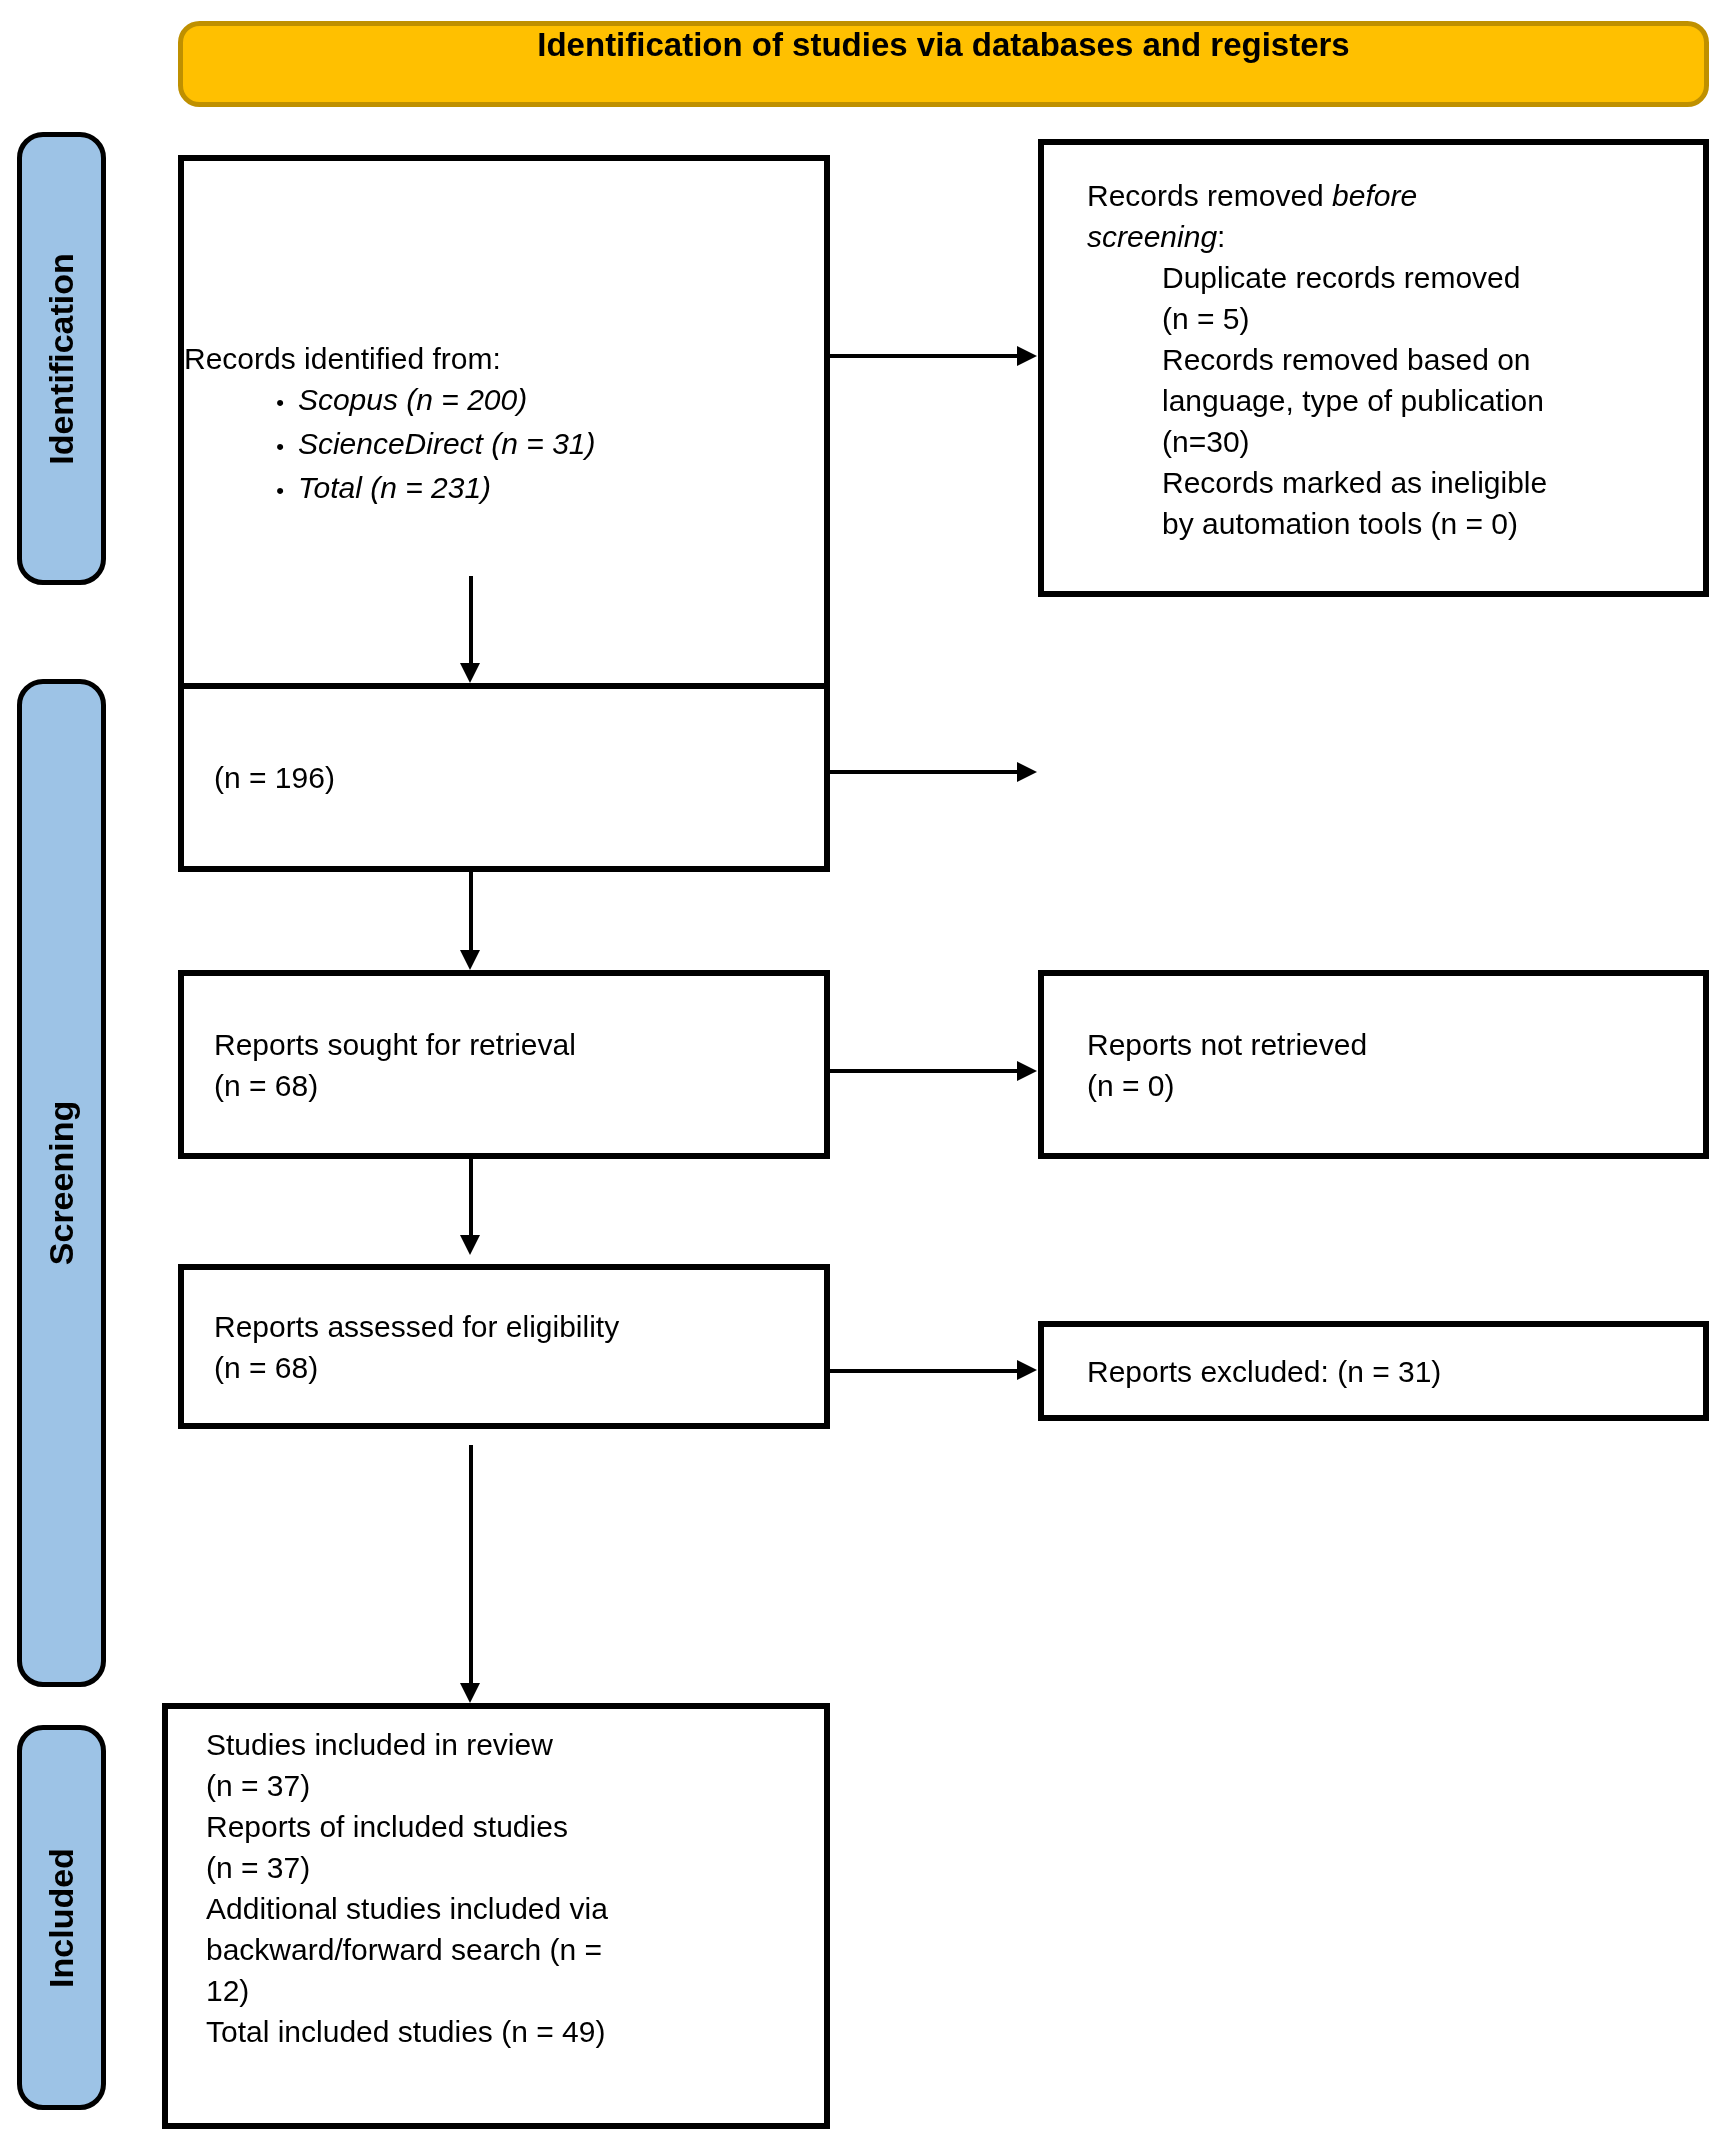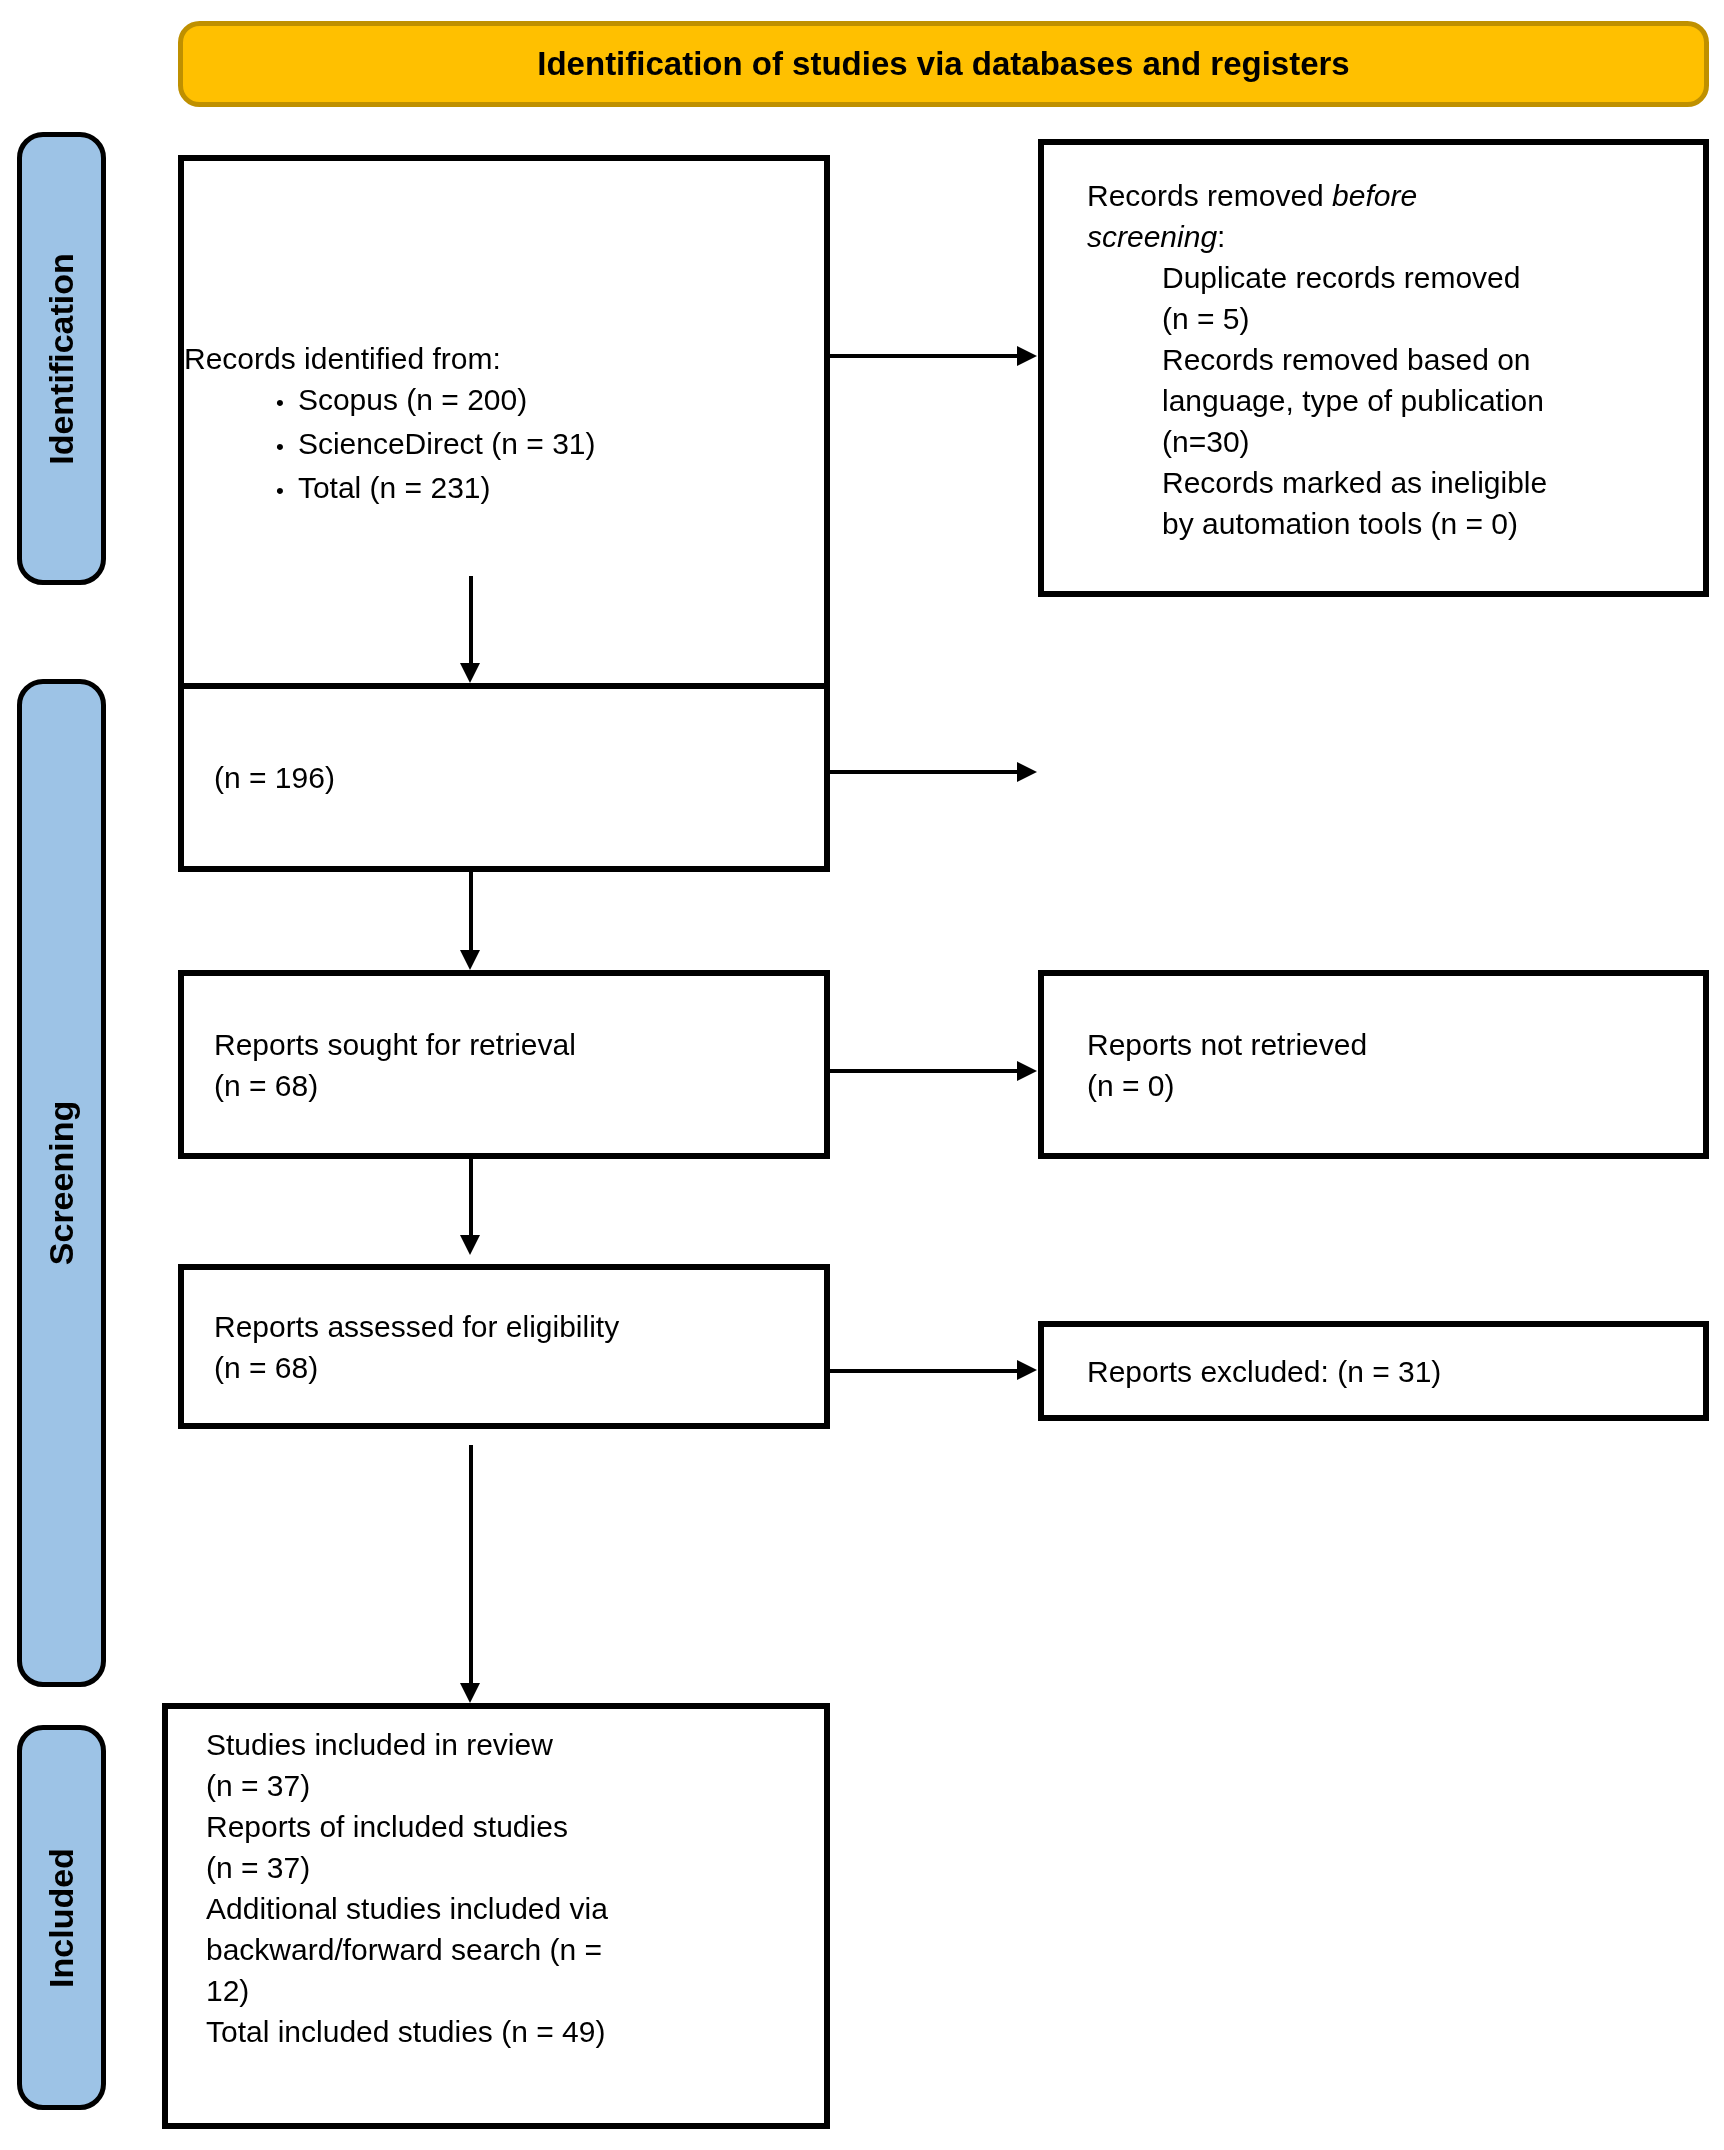--- a/index.html
+++ b/index.html
@@ -15,21 +15,21 @@
 
   
   .banner {
     position: absolute;
     left: 178px; top: 20.5px;
     width: 1531px; height: 86px;
     background: var(--banner-fill, #FFC000);
     border: 5.4px solid var(--banner-border, #BF9000);
     border-radius: 21.6px;
     box-sizing: border-box;
-    display: flex; align-items: center; justify-content: center;
+    display: flex; justify-content: center;
     font-size: 33px; font-weight: bold;
   }
 
   
   .stage {
     position: absolute;
     left: 16.7px; width: 89px;
     background: var(--stage-fill, #9DC3E6);
     border: 5.4px solid var(--box-border, #000000);
     border-radius: 26px;
@@ -58,21 +58,21 @@
   .b1 { left: 178px;  top: 155px;  width: 652px; height: 538px;  padding-right: 10.8px; }
   .b2 { left: 178px;  top: 683px; width: 652px; height: 189px; padding-left: 30px;  padding-right: 10.8px; }
   .b3 { left: 178px;  top: 970px; width: 652px; height: 189px; padding-left: 30px;  padding-right: 10.8px; }
   .b4 { left: 178px;  top: 1264px; width: 652px; height: 165px; padding-left: 30px;  padding-right: 10.8px; }
   .b5 { left: 162px;  top: 1703px; width: 668px; height: 426px; padding: 15px 16px 0 38px; justify-content: flex-start; }
   .r1 { left: 1038px; top: 139px;  width: 671px; height: 458px; padding: 30px 13px 0 43px; justify-content: flex-start; }
   .r2 { left: 1038px; top: 636px; width: 671px; height: 270px; padding-left: 38px;  padding-right: 13px; }
   .r3 { left: 1038px; top: 970px; width: 671px; height: 189px; padding-left: 43px;  padding-right: 13px; }
   .r4 { left: 1038px; top: 1321px; width: 671px; height: 100px; padding-left: 43px;  padding-right: 13px; }
 
-  .bullet-line { margin-left: 92px; }
+  .bullet-line { margin-left: 92px; font-style: italic; }
   .bullet-line .marker { font-size: 0.75em; margin-right: 14px; }
   .ind140 { margin-left: 75px; }
   .ind32  { padding-left: 17px; }
   .it { font-style: italic; }
 
   
   .hline { position: absolute; height: 4.3px; background: #000; }
   .vline { position: absolute; width: 4.3px;  background: #000; }
   .arrow-right {
     position: absolute; width: 0; height: 0;

